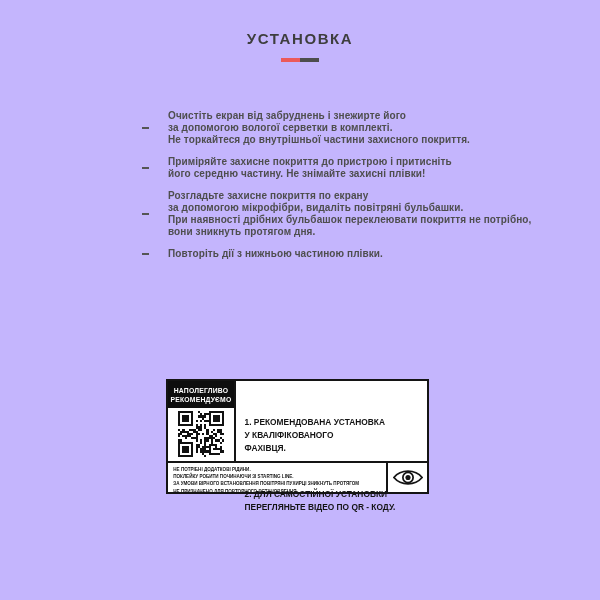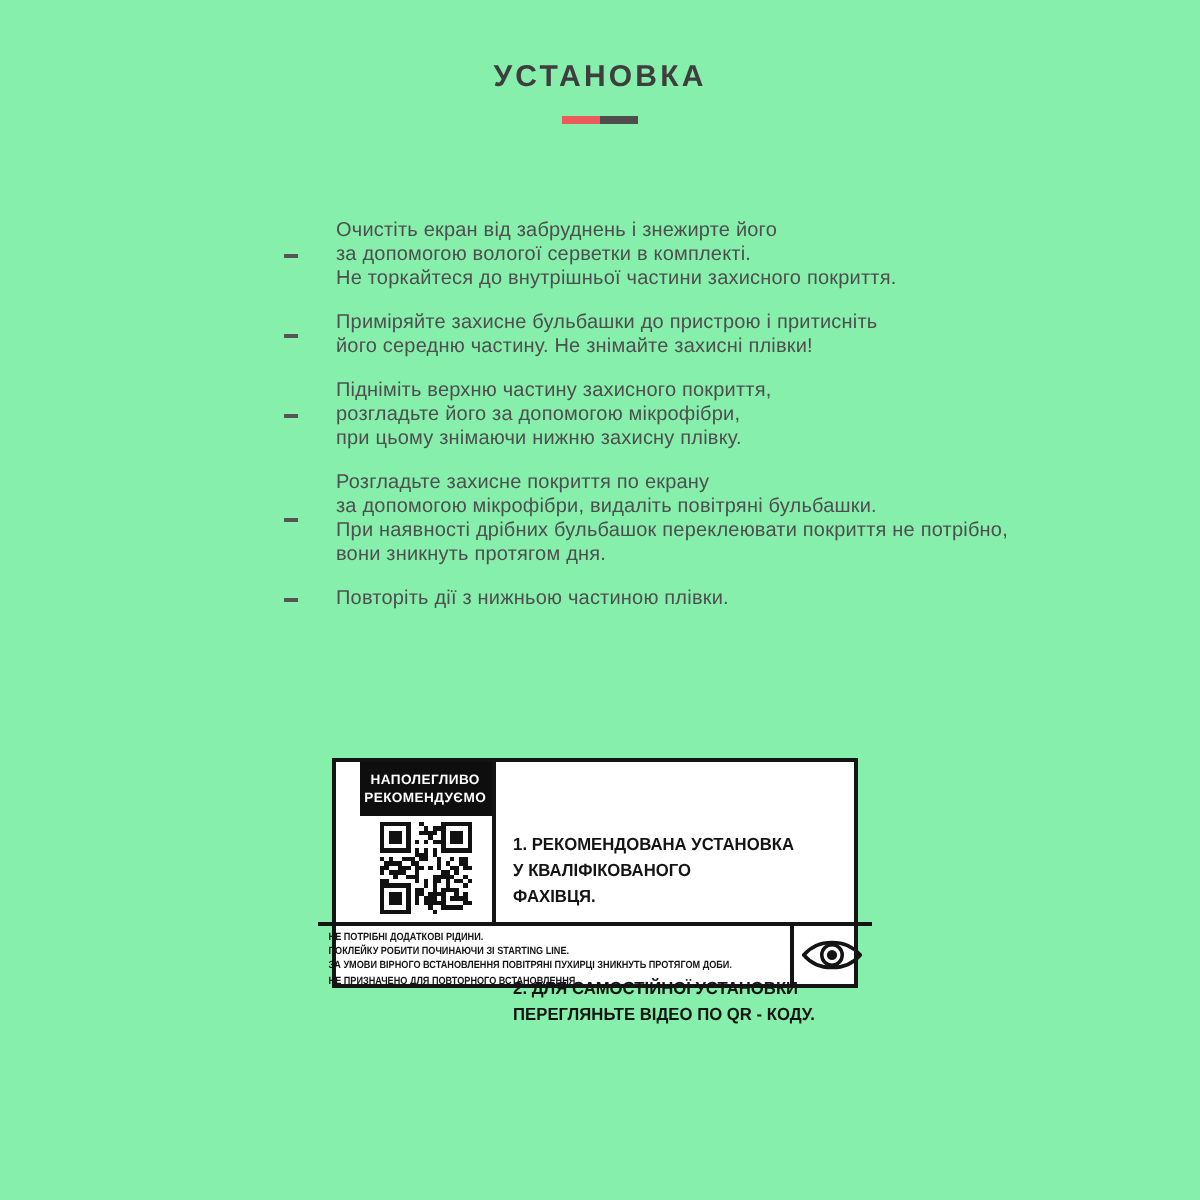--- a/index.html
+++ b/index.html
@@ -1,32 +1,32 @@
 <!DOCTYPE html>
 <html><head>
 <meta charset="utf-8">
 <style>
   html,body{margin:0;padding:0;background:#ffffff;}
-  .page{position:relative;width:600px;height:600px;background:#86efac;overflow:hidden;
+  .page{position:relative;width:600px;height:600px;background:#c4b5fd;overflow:hidden;
         font-family:"Liberation Sans", sans-serif;}
 
   .title{position:absolute;top:30px;left:0;width:600px;text-align:center;
          font-size:15px;font-weight:600;letter-spacing:1.6px;color:#3e3e3e;}
 
   .divider{position:absolute;top:58px;left:281px;width:38px;height:4px;display:flex;}
   .divider .half{width:19px;height:4px;}
 
   .steps{position:absolute;top:110px;left:142px;width:440px;}
-  .step{display:flex;margin-bottom:10px;}
+  .step{display:flex;margin-bottom:10px;font-weight:bold;}
   .dash{flex:none;width:7px;height:2px;background:#555555;align-self:center;margin-right:19px;}
   .step-text{white-space:pre-line;font-size:10px;line-height:12px;color:#4e4e4e;letter-spacing:0.1px;}
 
   .rec-box{position:absolute;left:166px;top:379px;width:263px;height:115px;
            border:2px solid #141414;box-sizing:border-box;display:flex;flex-direction:column;
-           background:#ffffff;align-items:center;}
+           background:#ffffff;}
   .box-top{flex:1;display:flex;min-height:0;}
   .qr-col{width:68px;flex:none;border-right:2px solid #141414;box-sizing:border-box;
           display:flex;flex-direction:column;align-items:center;}
   .qr-header{width:100%;box-sizing:border-box;background:#0e0e0e;color:#ffffff;
              font-size:6.8px;font-weight:bold;line-height:9px;text-align:center;
              padding:5px 0 4px;white-space:pre-line;letter-spacing:0.2px;}
   .qr-svg{width:46px;height:46px;margin-top:3px;}
   .rec-texts{flex:1;padding:9px 0 0 9px;font-weight:bold;color:#141414;
              font-size:8.8px;line-height:13px;white-space:pre;
              transform:scaleX(0.95);transform-origin:left top;}
@@ -53,28 +53,22 @@
 
   <div class="steps">
     <div class="step">
       <span class="dash"></span>
       <span class="step-text">Очистіть екран від забруднень і знежирте його
 за допомогою вологої серветки в комплекті.
 Не торкайтеся до внутрішньої частини захисного покриття.</span>
     </div>
     <div class="step">
       <span class="dash"></span>
-      <span class="step-text">Приміряйте захисне бульбашки до пристрою і притисніть
+      <span class="step-text">Приміряйте захисне покриття до пристрою і притисніть
 його середню частину. Не знімайте захисні плівки!</span>
-    </div>
-    <div class="step">
-      <span class="dash"></span>
-      <span class="step-text">Підніміть верхню частину захисного покриття,
-розгладьте його за допомогою мікрофібри,
-при цьому знімаючи нижню захисну плівку.</span>
     </div>
     <div class="step">
       <span class="dash"></span>
       <span class="step-text">Розгладьте захисне покриття по екрану
 за допомогою мікрофібри, видаліть повітряні бульбашки.
 При наявності дрібних бульбашок переклеювати покриття не потрібно,
 вони зникнуть протягом дня.</span>
     </div>
     <div class="step">
       <span class="dash"></span>

